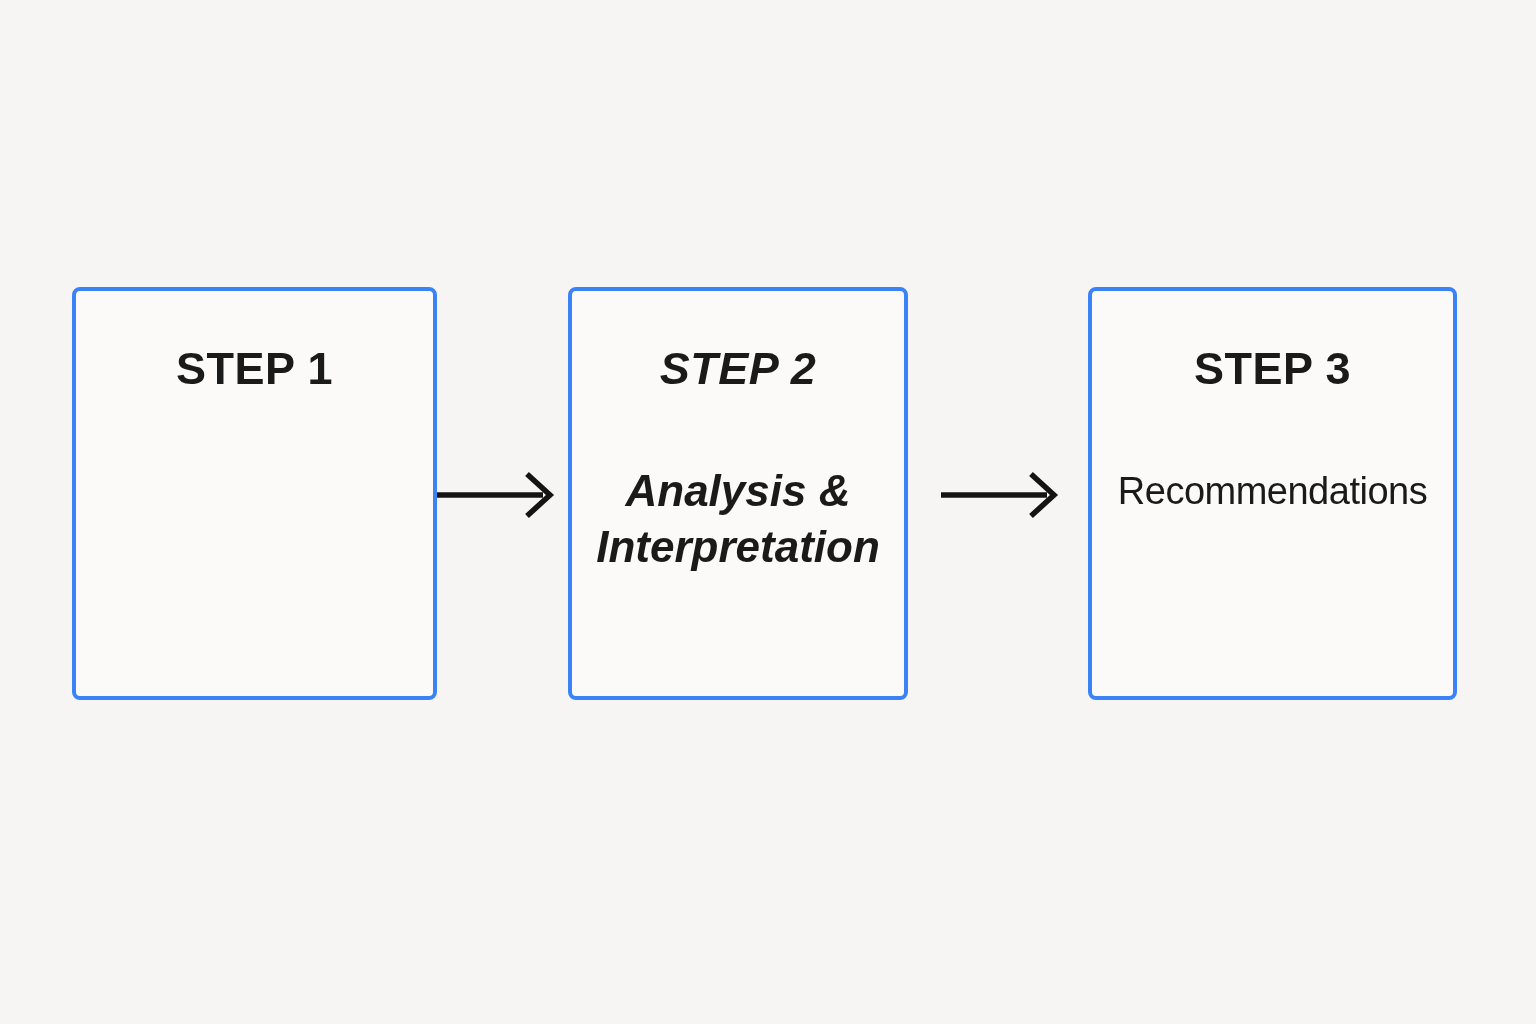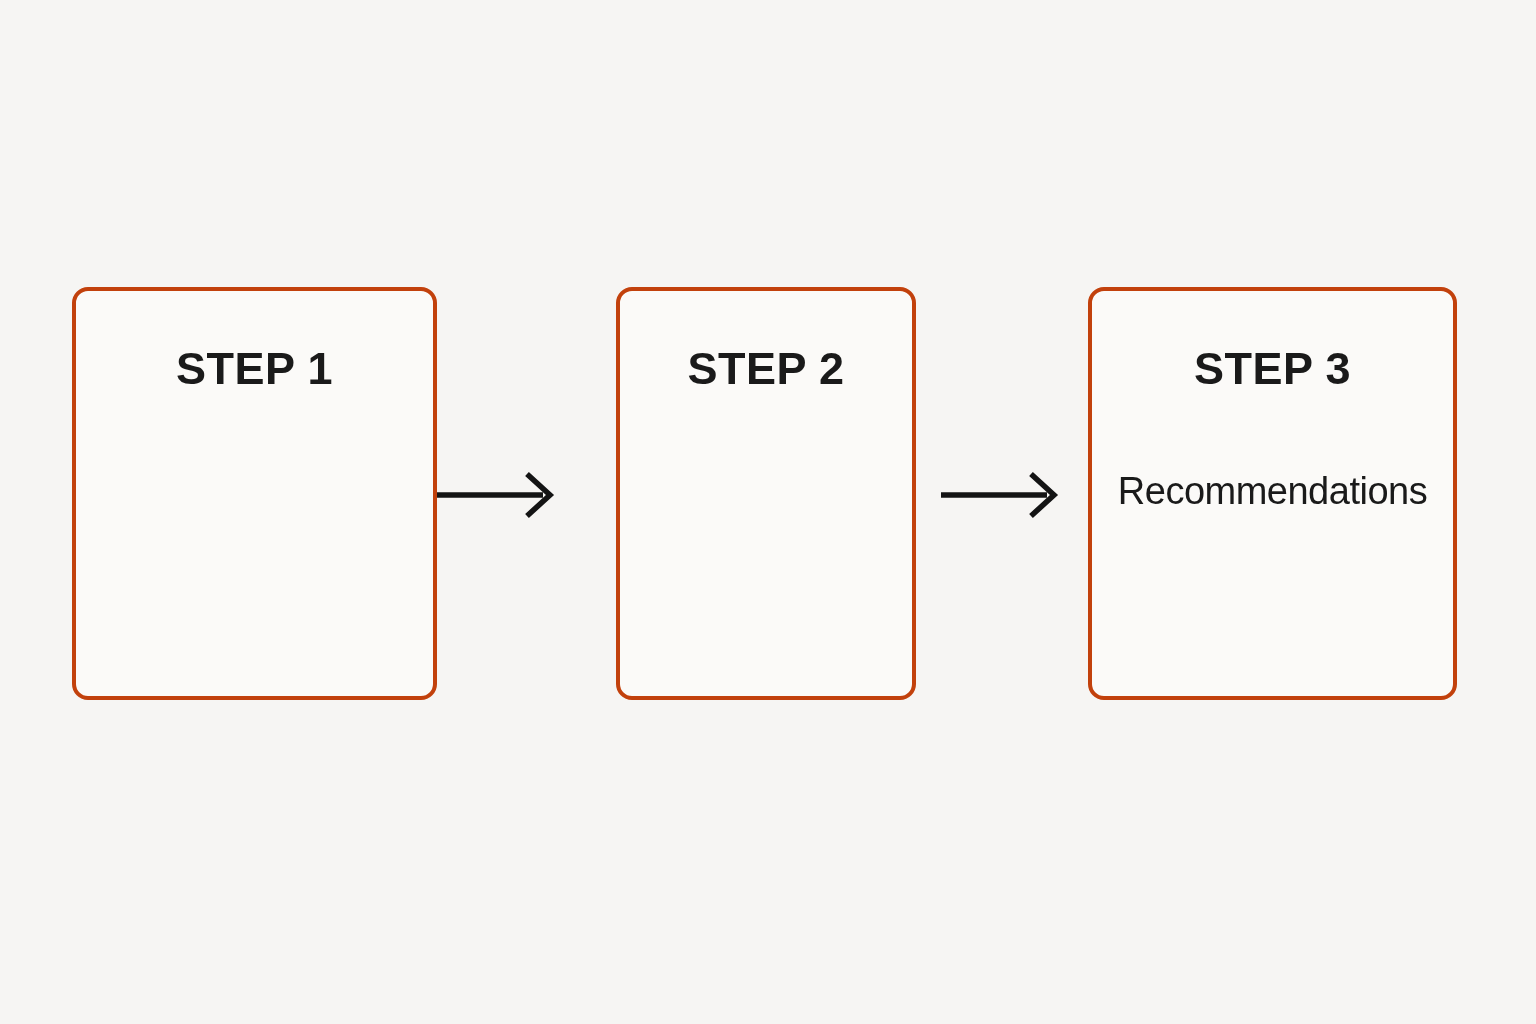--- a/index.html
+++ b/index.html
@@ -11,26 +11,26 @@
     color: #1a1a1a;
     position: relative;
     overflow: hidden;
   }
   .canvas { position: absolute; inset: 0; }
   .step-box {
     position: absolute;
     top: 287px;
     height: 413px;
     background: #fbfaf8;
-    border: 4px solid #c2410c;
-    border-radius: 16px;
+    border: 4px solid #3b82f6;
+    border-radius: 8px;
     box-sizing: border-box;
   }
   #step-1 { left: 72px;  width: 365px; }
-  #step-2 { left: 616px; width: 300px; }
+  #step-2 { left: 568px; width: 340px; font-style: italic; }
   #step-3 { left: 1088px; width: 369px; }
   .step-label {
     position: absolute;
     top: 52px; left: 0; right: 0;
     text-align: center;
     font-size: 45px;
     font-weight: 700;
     letter-spacing: 0.5px;
   }
   .step-title {
@@ -72,20 +72,24 @@
     <div class="step-label">STEP 1</div>
   </div>
 
   <svg class="arrow" id="arrow-1" viewBox="0 0 118 60" xmlns="http://www.w3.org/2000/svg">
     <line x1="0" y1="30" x2="106" y2="30"></line>
     <polyline points="90,9 113,30 90,51"></polyline>
   </svg>
 
   <div class="step-box" id="step-2">
     <div class="step-label">STEP 2</div>
+    <div class="step-title">
+      <span class="line line1">Analysis &amp;</span>
+      <span class="line line2">Interpretation</span>
+    </div>
   </div>
 
   <svg class="arrow" id="arrow-2" viewBox="0 0 118 60" xmlns="http://www.w3.org/2000/svg">
     <line x1="0" y1="30" x2="106" y2="30"></line>
     <polyline points="90,9 113,30 90,51"></polyline>
   </svg>
 
   <div class="step-box" id="step-3">
     <div class="step-label">STEP 3</div>
     <div class="step-title">

